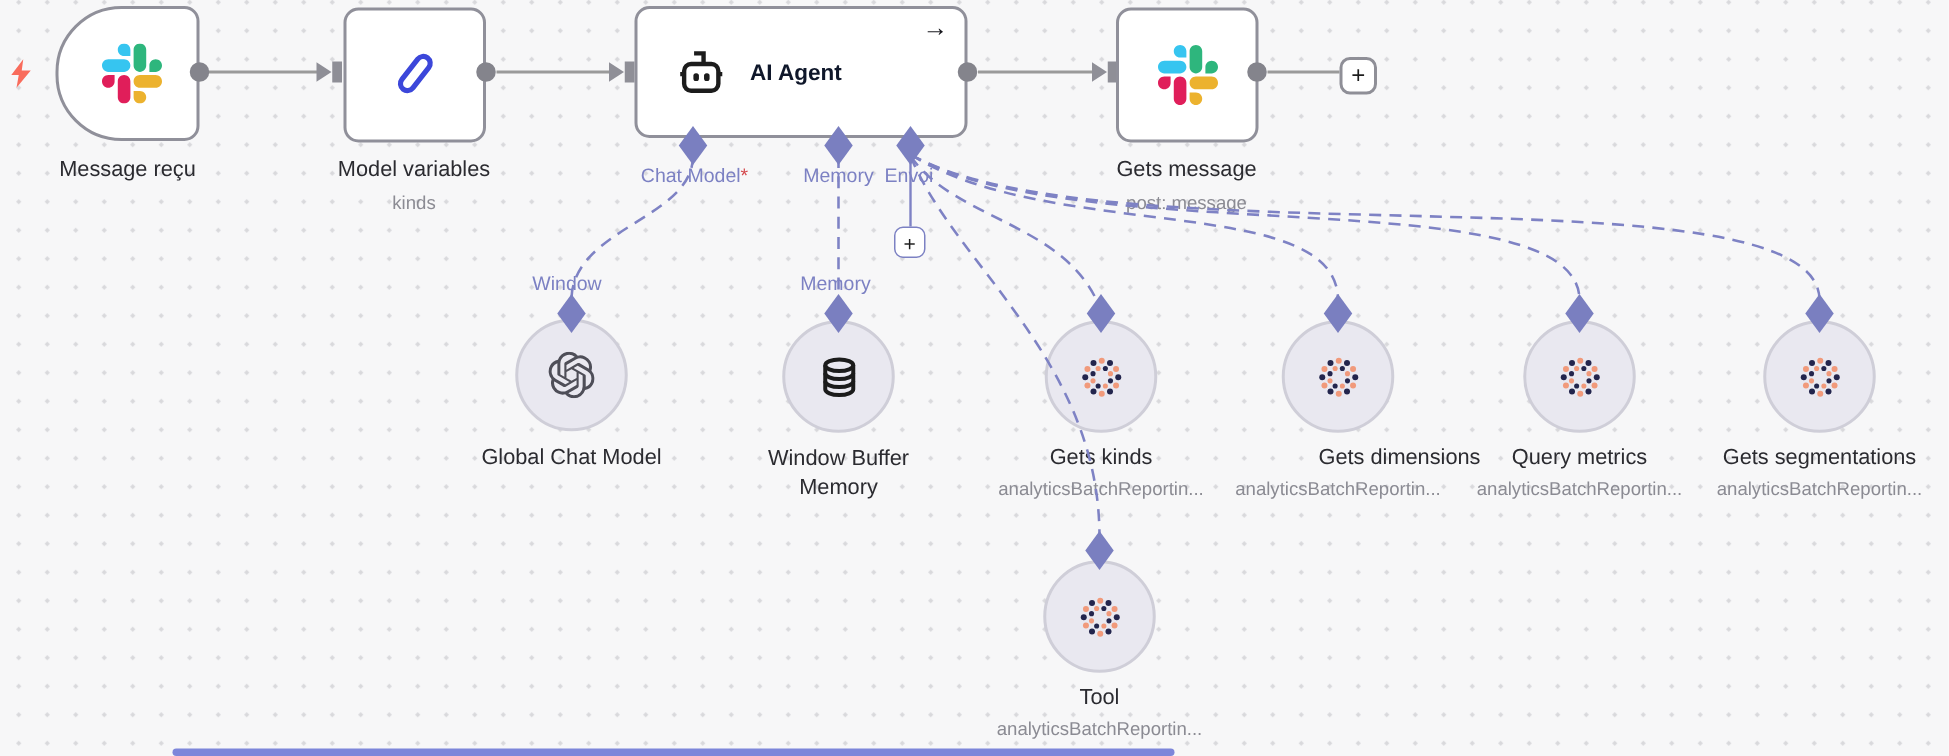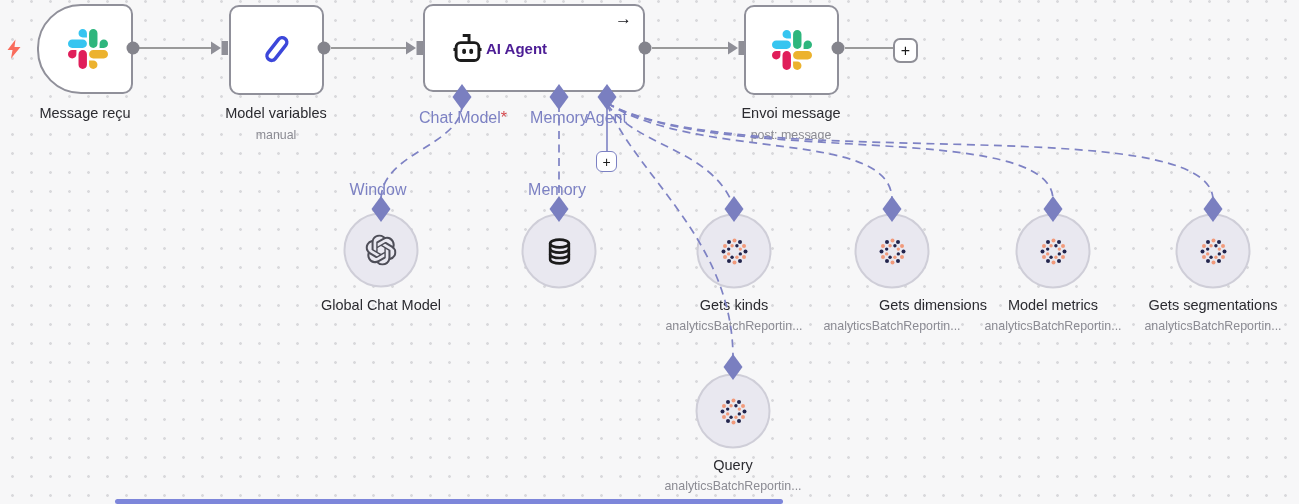--- a/index.html
+++ b/index.html
@@ -19,38 +19,38 @@
   .node-title{
     position:absolute;transform:translateX(-50%);white-space:nowrap;z-index:2;
     font-size:14.5px;font-weight:500;color:#2b2b30;text-align:center;
   }
   .node-sub{
     position:absolute;transform:translateX(-50%);white-space:nowrap;z-index:2;
     font-size:12.4px;color:#8b8b93;text-align:center;
   }
   .port-label{
     position:absolute;transform:translateX(-50%);white-space:nowrap;z-index:2;
-    font-size:16px;color:#7c81c3;
+    font-size:13px;color:#7c81c3;
   }
   .req{color:#d4484c;}
   .subnode{
     position:absolute;width:75px;height:75px;border-radius:50%;
     background:#e9e8f0;border:2px solid #cfced8;box-sizing:border-box;
     transform:translate(-50%,-50%);display:flex;align-items:center;justify-content:center;z-index:2;
   }
   .wrap-title{white-space:normal;width:132px;line-height:19px;}
   .plus-btn{
     position:absolute;background:#fff;box-sizing:border-box;z-index:4;
     display:flex;align-items:center;justify-content:center;
     color:#1c1c1c;font-weight:400;cursor:pointer;
   }
   #btn-add-main{left:893px;top:38px;width:25px;height:25px;border:2px solid #8f8f97;border-radius:7px;font-size:16px;}
   #btn-add-tool{left:596px;top:151px;width:21px;height:21px;border:1.7px solid #7c81c3;border-radius:6px;font-size:14px;}
   #ai-agent-arrow{position:absolute;right:11px;top:4px;font-size:17px;font-weight:700;color:#17171c;line-height:1;}
-  #ai-agent-title{font-size:15px;font-weight:600;color:#4c1d95;}
+  #ai-agent-title{font-size:15px;font-weight:600;color:#0f172a;margin-left:14px;}
   #lightning{position:absolute;left:5px;top:39px;z-index:2;}
   #hscroll{position:absolute;left:115px;top:499px;width:668px;height:5px;background:#7d86da;border-radius:3px;z-index:5;}
 </style>
 </head>
 <body>
 
 <div id="canvas">
 
   <svg id="lightning" width="18" height="20" viewBox="0 0 18 20">
     <polygon points="10.5,0.5 2.5,11 7.5,11 6,19.5 15.5,8 9.5,8" fill="#f96c5c"></polygon>
@@ -65,46 +65,46 @@
     </svg>
   </div>
   <div class="node-title" style="left:85px;top:105px;">Message reçu</div>
 
   <div class="node-box" style="left:229px;top:5px;width:95px;height:90px;">
     <svg width="36" height="36" viewBox="0 0 24 24">
       <rect x="8.8" y="2.6" width="6.2" height="17.6" rx="3.1" fill="none" stroke="#3c47da" stroke-width="2.3" transform="rotate(38 12 11.4)"></rect>
     </svg>
   </div>
   <div class="node-title" style="left:276px;top:105px;">Model variables</div>
-  <div class="node-sub" style="left:276px;top:128px;">manual</div>
+  <div class="node-sub" style="left:276px;top:128px;">kinds</div>
 
   <div class="node-box" style="left:423px;top:4px;width:222px;height:88px;justify-content:flex-start;padding-left:24px;">
     <svg width="37" height="37" viewBox="0 0 24 24">
       <rect x="4.6" y="8.2" width="14.8" height="11.6" rx="3" fill="none" stroke="#1c1c1c" stroke-width="1.9"></rect>
       <rect x="8.6" y="12.2" width="2.4" height="3.4" rx="1.1" fill="#1c1c1c"></rect>
       <rect x="13.2" y="12.2" width="2.4" height="3.4" rx="1.1" fill="#1c1c1c"></rect>
       <path d="M13 8 V3.6 H8.9" fill="none" stroke="#1c1c1c" stroke-width="1.9"></path>
       <path d="M4.6 12.6 H2.9 M19.4 12.6 H21.1" stroke="#1c1c1c" stroke-width="1.9"></path>
     </svg>
     <span id="ai-agent-title">AI Agent</span>
     <span id="ai-agent-arrow">→</span>
   </div>
   <div class="port-label" style="left:463px;top:109px;"><span>Chat Model</span><span class="req">*</span></div>
   <div class="port-label" style="left:559px;top:109px;">Memory</div>
-  <div class="port-label" style="left:606px;top:109px;">Agent</div>
+  <div class="port-label" style="left:606px;top:109px;">Envoi</div>
 
   <div class="node-box" style="left:744px;top:5px;width:95px;height:90px;">
     <svg width="40" height="40" viewBox="0 0 122.8 122.8">
       <path d="M25.8 77.6c0 7.1-5.8 12.9-12.9 12.9S0 84.7 0 77.6s5.8-12.9 12.9-12.9h12.9v12.9zm6.5 0c0-7.1 5.8-12.9 12.9-12.9s12.9 5.8 12.9 12.9v32.3c0 7.1-5.8 12.9-12.9 12.9s-12.9-5.8-12.9-12.9V77.6z" fill="#E01E5A"></path>
       <path d="M45.2 25.8c-7.1 0-12.9-5.8-12.9-12.9S38.1 0 45.2 0s12.9 5.8 12.9 12.9v12.9H45.2zm0 6.5c7.1 0 12.9 5.8 12.9 12.9s-5.8 12.9-12.9 12.9H12.9C5.8 58.1 0 52.3 0 45.2s5.8-12.9 12.9-12.9h32.3z" fill="#36C5F0"></path>
       <path d="M97 45.2c0-7.1 5.8-12.9 12.9-12.9s12.9 5.8 12.9 12.9-5.8 12.9-12.9 12.9H97V45.2zm-6.5 0c0 7.1-5.8 12.9-12.9 12.9s-12.9-5.8-12.9-12.9V12.9C64.7 5.8 70.5 0 77.6 0s12.9 5.8 12.9 12.9v32.3z" fill="#2EB67D"></path>
       <path d="M77.6 97c7.1 0 12.9 5.8 12.9 12.9s-5.8 12.9-12.9 12.9-12.9-5.8-12.9-12.9V97h12.9zm0-6.5c-7.1 0-12.9-5.8-12.9-12.9s5.8-12.9 12.9-12.9h32.3c7.1 0 12.9 5.8 12.9 12.9s-5.8 12.9-12.9 12.9H77.6z" fill="#ECB22E"></path>
     </svg>
   </div>
-  <div class="node-title" style="left:791px;top:105px;">Envoi message</div>
+  <div class="node-title" style="left:791px;top:105px;">Gets message</div>
   <div class="node-sub" style="left:791px;top:128px;">post: message</div>
 
   <div id="btn-add-main" class="plus-btn">+</div>
   <div id="btn-add-tool" class="plus-btn">+</div>
 
   <div class="subnode" style="left:381px;top:250px;">
     <svg width="31" height="31" viewBox="0 0 24 24">
       <path fill="#4e4e58" d="M22.2819 9.8211a5.9847 5.9847 0 0 0-.5157-4.9108 6.0462 6.0462 0 0 0-6.5098-2.9A6.0651 6.0651 0 0 0 4.9807 4.1818a5.9847 5.9847 0 0 0-3.9977 2.9 6.0462 6.0462 0 0 0 .7427 7.0966 5.98 5.98 0 0 0 .511 4.9107 6.051 6.051 0 0 0 6.5146 2.9001A5.9847 5.9847 0 0 0 13.2599 24a6.0557 6.0557 0 0 0 5.7718-4.2058 5.9894 5.9894 0 0 0 3.9977-2.9001 6.0557 6.0557 0 0 0-.7475-7.073zM13.2599 22.4301a4.4755 4.4755 0 0 1-2.8764-1.0408l.1419-.0804 4.7783-2.7582a.7948.7948 0 0 0 .3927-.6813v-6.7369l2.02 1.1686a.071.071 0 0 1 .038.0615v5.5826a4.504 4.504 0 0 1-4.4945 4.4849zm-9.6607-4.1254a4.4708 4.4708 0 0 1-.5346-3.0137l.142.0852 4.783 2.7582a.7712.7712 0 0 0 .7806 0l5.8428-3.3685v2.3324a.0804.0804 0 0 1-.0332.0615L9.74 19.9502a4.4992 4.4992 0 0 1-6.1408-1.6455zM2.3408 7.8956a4.485 4.485 0 0 1 2.3655-1.9728V11.6a.7664.7664 0 0 0 .3879.6765l5.8144 3.3543-2.0201 1.1685a.0757.0757 0 0 1-.071 0l-4.8303-2.7865A4.504 4.504 0 0 1 2.3408 7.8956zm16.5963 3.8558L13.1038 8.364 15.1192 7.2a.0757.0757 0 0 1 .071 0l4.8303 2.7913a4.4944 4.4944 0 0 1-.6765 8.1042v-5.6772a.79.79 0 0 0-.3879-.6669zm2.0107-3.0231l-.142-.0852-4.7735-2.7818a.7759.7759 0 0 0-.7854 0L9.409 9.2297V6.8974a.0662.0662 0 0 1 .0284-.0615l4.8303-2.7866a4.4992 4.4992 0 0 1 6.6802 4.66zM8.3065 12.863l-2.02-1.1638a.0804.0804 0 0 1-.038-.0567V6.0742a4.4992 4.4992 0 0 1 7.3757-3.4537l-.142.0805L8.704 5.459a.7948.7948 0 0 0-.3927.6813zm1.0976-2.3654l2.602-1.4998 2.6069 1.4998v2.9994l-2.5974 1.4997-2.6067-1.4997z"></path>
     </svg>
   </div>
@@ -113,20 +113,21 @@
 
   <div class="subnode" style="left:559px;top:251px;">
     <svg width="32" height="32" viewBox="0 0 24 24">
       <ellipse cx="12" cy="6" rx="7" ry="2.9" fill="none" stroke="#1b1b1b" stroke-width="2"></ellipse>
       <path d="M5 6v12c0 1.6 3.1 2.9 7 2.9s7-1.3 7-2.9V6" fill="none" stroke="#1b1b1b" stroke-width="2"></path>
       <path d="M5 10c0 1.6 3.1 2.9 7 2.9s7-1.3 7-2.9" fill="none" stroke="#1b1b1b" stroke-width="2"></path>
       <path d="M5 14c0 1.6 3.1 2.9 7 2.9s7-1.3 7-2.9" fill="none" stroke="#1b1b1b" stroke-width="2"></path>
     </svg>
   </div>
   <div class="port-label" style="left:557px;top:181px;">Memory</div>
+  <div class="node-title wrap-title" style="left:559px;top:297px;">Window Buffer Memory</div>
 
   <svg width="0" height="0" style="position:absolute">
     <defs>
       <g id="analytics-dots">
         <circle cx="29" cy="18" r="2" fill="#23254d"></circle>
           <circle cx="27.53" cy="23.5" r="2" fill="#f19a7b"></circle>
         <circle cx="23.5" cy="27.53" r="2" fill="#23254d"></circle>
           <circle cx="18" cy="29" r="2" fill="#f19a7b"></circle>
         <circle cx="12.5" cy="27.53" r="2" fill="#23254d"></circle>
           <circle cx="8.47" cy="23.5" r="2" fill="#f19a7b"></circle>
@@ -162,37 +163,37 @@
       </svg>
   </div>
   <div class="node-title" style="left:892px;top:297px;margin-left:41px;">Gets dimensions</div>
   <div class="node-sub" style="left:892px;top:319px;">analyticsBatchReportin...</div>
 
   <div class="subnode" style="left:1053px;top:251px;">
     <svg width="36" height="36" viewBox="0 0 36 36">
         <use href="#analytics-dots"></use>
       </svg>
   </div>
-  <div class="node-title" style="left:1053px;top:297px;">Model metrics</div>
+  <div class="node-title" style="left:1053px;top:297px;">Query metrics</div>
   <div class="node-sub" style="left:1053px;top:319px;">analyticsBatchReportin...</div>
 
   <div class="subnode" style="left:1213px;top:251px;">
     <svg width="36" height="36" viewBox="0 0 36 36">
         <use href="#analytics-dots"></use>
       </svg>
   </div>
   <div class="node-title" style="left:1213px;top:297px;">Gets segmentations</div>
   <div class="node-sub" style="left:1213px;top:319px;">analyticsBatchReportin...</div>
 
   <div class="subnode" style="left:733px;top:411px;">
     <svg width="36" height="36" viewBox="0 0 36 36">
         <use href="#analytics-dots"></use>
       </svg>
   </div>
-  <div class="node-title" style="left:733px;top:457px;">Query</div>
+  <div class="node-title" style="left:733px;top:457px;">Tool</div>
   <div class="node-sub" style="left:733px;top:479px;">analyticsBatchReportin...</div>
 
   <svg id="wires" width="1299" height="504" viewBox="0 0 1299 504">
 
     <g stroke="#9a9a9a" stroke-width="2" fill="none">
       <path d="M137 48 H212"></path>
       <path d="M331 48 H407"></path>
       <path d="M652 48 H730"></path>
       <path d="M845 48 H893"></path>
     </g>

